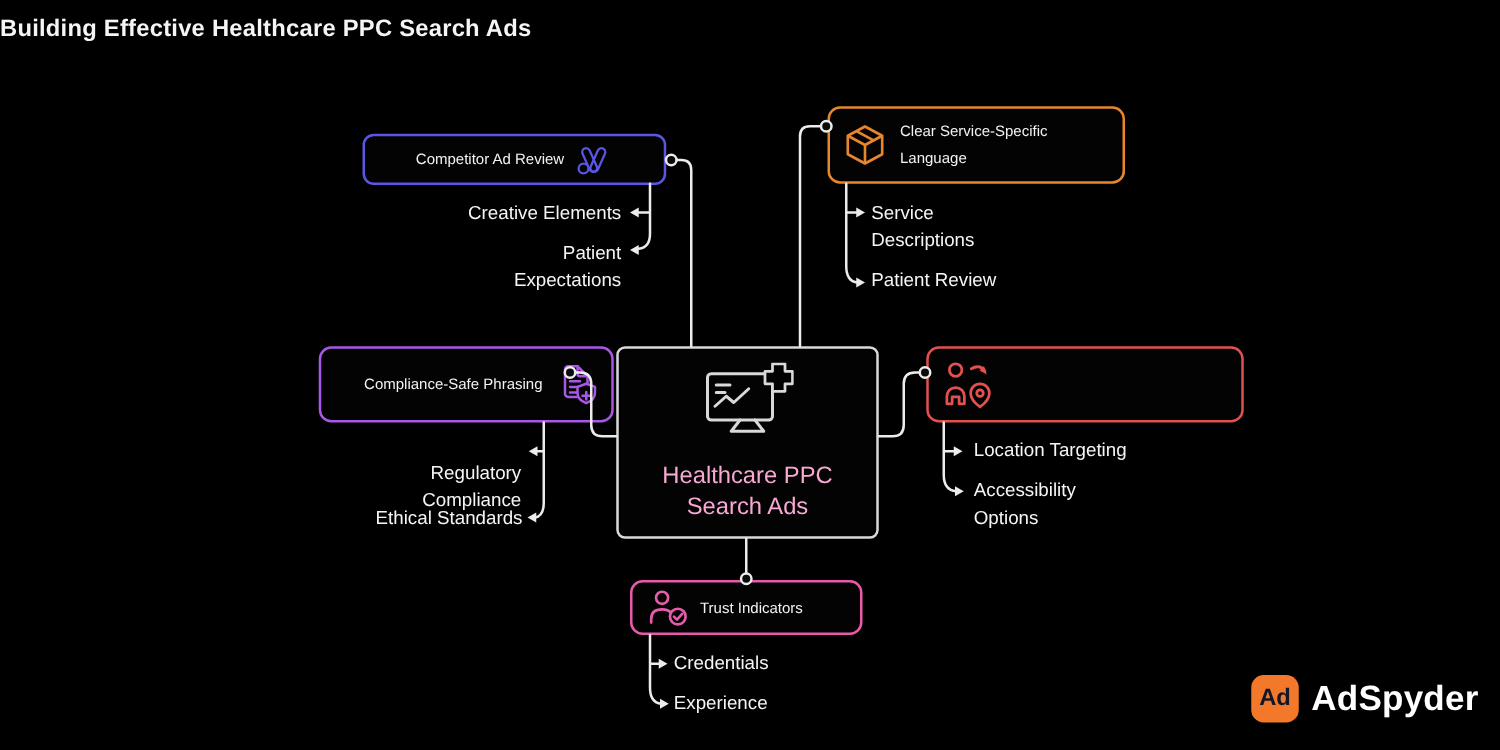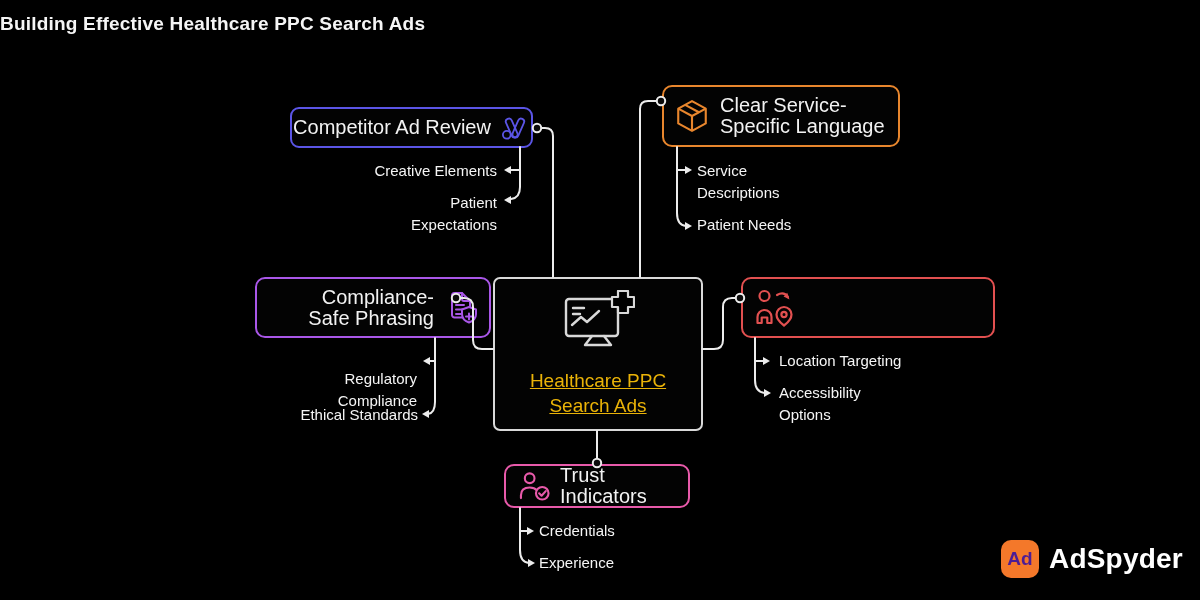--- a/index.html
+++ b/index.html
@@ -2,21 +2,21 @@
 <html><head>
 <meta charset="utf-8">
 <style>
   html,body{margin:0;padding:0;background:#000;}
   body{width:1200px;height:600px;overflow:hidden;font-family:"Liberation Sans",sans-serif;}
   .stage{position:relative;width:1200px;height:600px;background:#000;}
   .title{position:absolute;top:13px;left:0;width:1200px;
          color:#f5f5f5;font-size:19px;font-weight:700;letter-spacing:.2px;}
   .node{position:absolute;box-sizing:border-box;border:2px solid currentColor;border-radius:10px;
         background:#030303;display:flex;align-items:center;z-index:2;}
-  .node .label{color:#f2f2f2;font-size:20px;font-weight:500;line-height:21px;}
+  .node .label{color:#f2f2f2;font-size:12px;font-weight:500;line-height:21px;}
   .node svg{flex:none;}
   #node-competitor{left:290px;top:107px;width:243px;height:41px;justify-content:center;gap:9px;border-radius:9px;}
   #node-clear{left:662px;top:85px;width:238px;height:62px;padding:0 10px;gap:10px;}
   #node-clear .label{width:178px;}
   #node-compliance{left:255px;top:277px;width:236px;height:61px;justify-content:flex-end;padding:0 10px;gap:8px;}
   #node-compliance .label{width:150px;text-align:right;}
   #node-geo{left:741px;top:277px;width:254px;height:61px;padding:0 10px;gap:9px;}
   #node-geo .label{width:192px;}
   #node-trust{left:504px;top:464px;width:186px;height:44px;padding:0 12px;gap:9px;}
   #node-center{left:493px;top:277px;width:210px;height:154px;flex-direction:column;justify-content:center;gap:12px;border-radius:7px;}
@@ -30,39 +30,39 @@
   #sub-patientneeds{left:697px;top:214px;}
   #sub-regulatory{right:783px;top:368px;width:120px;}
   #sub-ethical{right:782px;top:404px;}
   #sub-location{left:779px;top:350px;}
   #sub-accessibility{left:779px;top:382px;width:105px;}
   #sub-credentials{left:539px;top:520px;}
   #sub-experience{left:539px;top:552px;}
   #connectors{position:absolute;left:0;top:0;z-index:5;pointer-events:none;}
   .brand{position:absolute;left:1001px;top:540px;display:flex;align-items:center;gap:10px;z-index:6;}
   .brand-mark{width:38px;height:38px;border-radius:10px;display:flex;align-items:center;justify-content:center;
-              color:#4c1d95;font-size:19px;font-weight:700;}
+              color:#0f172a;font-size:19px;font-weight:700;}
   .brand-name{color:#fff;font-size:28px;font-weight:700;letter-spacing:.2px;}
 </style>
 </head>
 <body>
 
 <div class="stage">
 
   <div class="title">Building Effective Healthcare PPC Search Ads</div>
 
   <div class="node" id="node-center" style="color: rgb(217, 217, 217);">
     <svg width="74" height="66" viewBox="0 0 74 66" fill="none" stroke="currentColor" stroke-width="2.4" stroke-linecap="round" stroke-linejoin="round">
       <rect x="5" y="9" width="52" height="37" rx="3"></rect>
       <path d="M12 18 h11 M12 24 h7"></path>
       <polyline points="11,35 20,27 26,32 38,21"></polyline>
       <path d="M31 46 l-7 9 h26 l-7 -9"></path>
       <path d="M57 1 h10 v6 h6 v10 h-6 v6 h-10 v-6 h-6 v-10 h6 Z" fill="#000000" stroke-width="2.2"></path>
     </svg>
-    <div class="label" style="color: #eab308; text-decoration: underline;">Healthcare PPC Search Ads</div>
+    <div class="label" style="color: #f9a8d4;">Healthcare PPC Search Ads</div>
   </div>
 
   <div class="node" id="node-competitor" style="color: rgb(91, 85, 230);">
     <div class="label">Competitor Ad Review</div>
     <svg width="30" height="26" viewBox="0 0 30 26" fill="none" stroke="currentColor" stroke-width="1.8">
       <rect x="15.2" y="3" width="6.2" height="20" rx="3.1" transform="rotate(24 18.3 13)"></rect>
       <rect x="8.6" y="3" width="6.2" height="20" rx="3.1" transform="rotate(-24 11.7 13)"></rect>
       <circle cx="6.8" cy="19.8" r="3.9" fill="#030303"></circle>
     </svg>
   </div>
@@ -71,21 +71,21 @@
 
   <div class="node" id="node-clear" style="color: rgb(232, 134, 45);">
     <svg width="36" height="36" viewBox="0 0 34 34" fill="none" stroke="currentColor" stroke-width="2" stroke-linejoin="round">
       <path d="M17 3 L30 10 V24 L17 31 L4 24 V10 Z"></path>
       <path d="M4 10 L17 17 L30 10 M17 17 V31"></path>
       <path d="M10.5 6.5 L23.5 13.5"></path>
     </svg>
     <div class="label wrap">Clear Service-Specific Language</div>
   </div>
   <div class="sub wrap" id="sub-servicedesc">Service Descriptions</div>
-  <div class="sub" id="sub-patientneeds">Patient Needs</div>
+  <div class="sub" id="sub-patientneeds">Patient Review</div>
 
   <div class="node" id="node-compliance" style="color: rgb(169, 87, 232);">
     <div class="label wrap">Compliance-Safe Phrasing</div>
     <svg width="37" height="37" viewBox="0 0 37 37" fill="none" stroke="currentColor" stroke-width="2" stroke-linecap="round" stroke-linejoin="round">
       <path d="M12.5 4 H20 l8 8 V26 a2.5 2.5 0 0 1 -2.5 2.5 h-13 A2.5 2.5 0 0 1 10 26 V6.5 A2.5 2.5 0 0 1 12.5 4 Z"></path>
       <path d="M20 4 v6 a2 2 0 0 0 2 2 h6"></path>
       <path d="M14 16 h8 M14 20.5 h8 M14 25 h5"></path>
       <path d="M27 18 l7 2.5 v4.5 q0 6 -7 8.5 q-7 -2.5 -7 -8.5 v-4.5 Z" fill="#030303"></path>
       <path d="M27 24.5 v6 M24 27.5 h6"></path>
     </svg>

